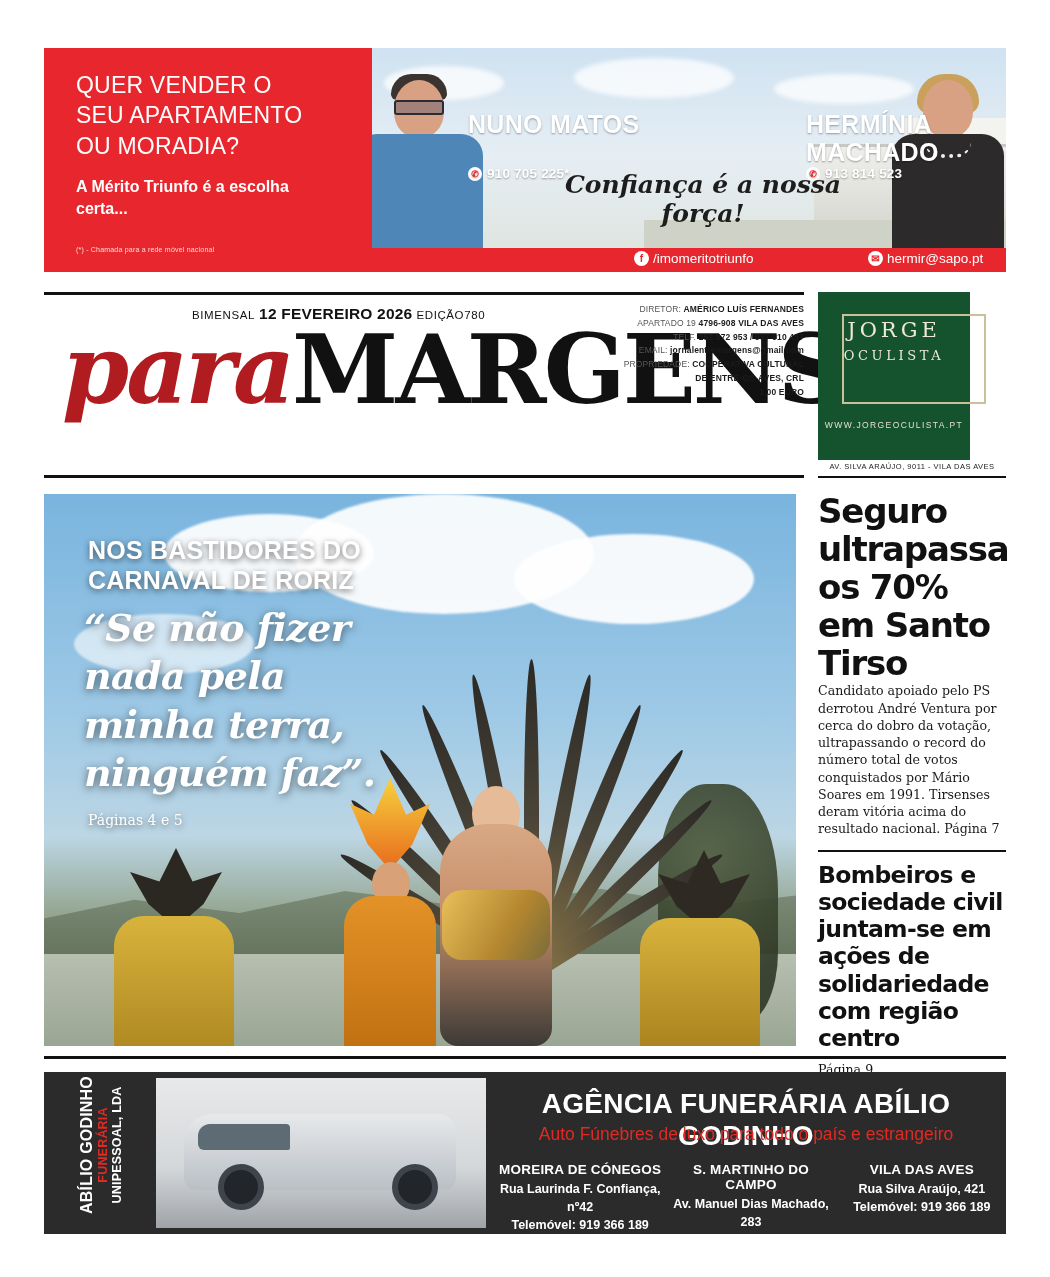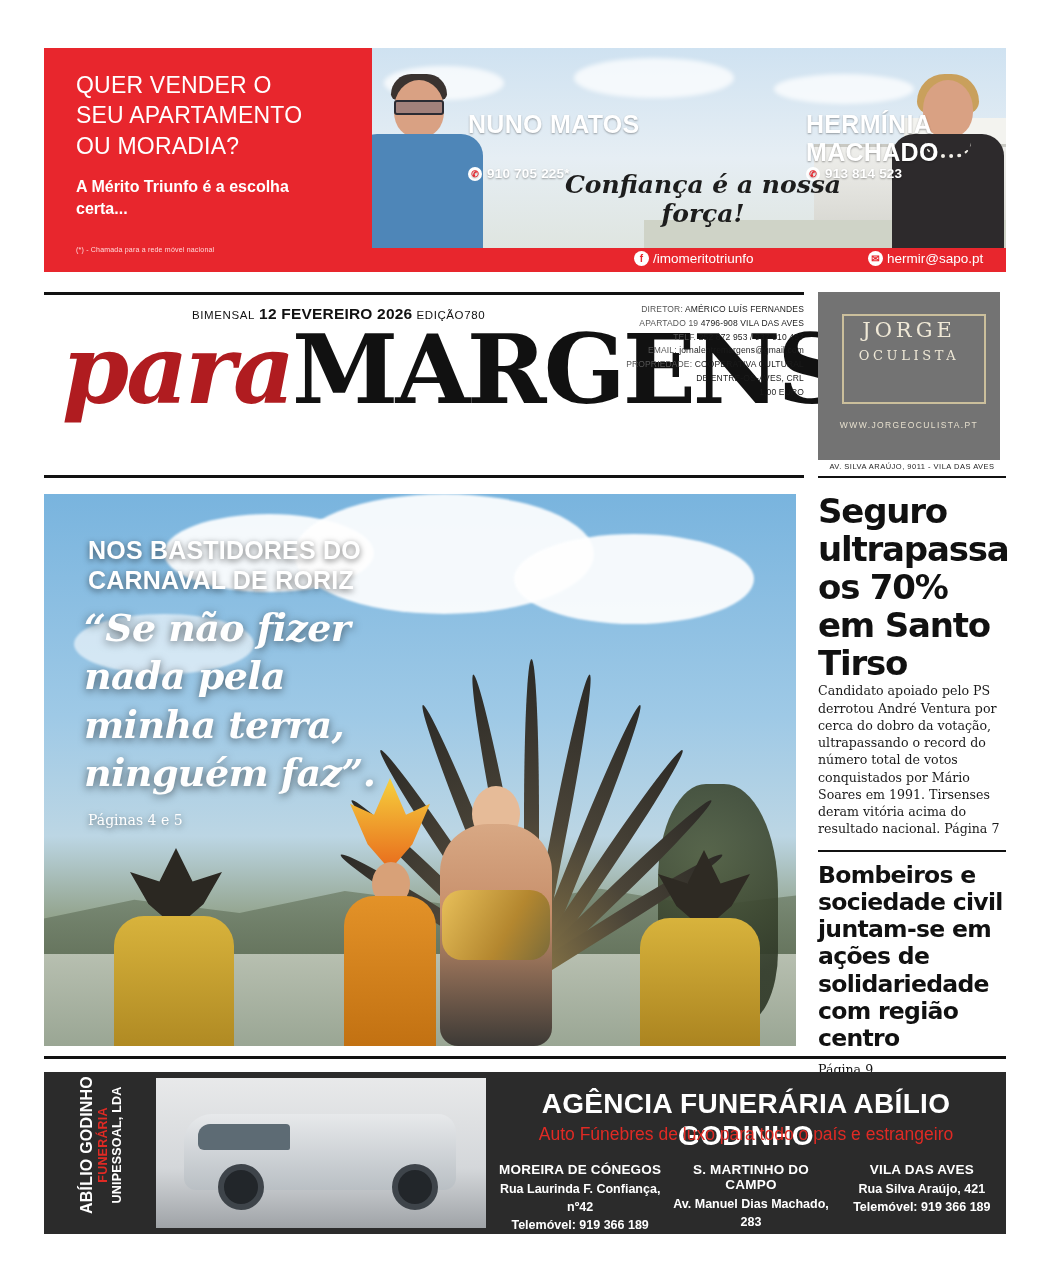--- a/index.html
+++ b/index.html
@@ -316,30 +316,30 @@
     right: 0;
     top: 8px;
     width: 200px;
     text-align: right;
     font-size: 8.5px;
     line-height: 1.62;
     letter-spacing: .15px;
     color: #1b1b1b;
   }
   .mast-right .lbl { color: #555; }
-  .mast-right b { font-weight: normal; }
+  .mast-right b { font-weight: bold; }
 
   
   .oculista {
     position: absolute;
     left: 818px;
     top: 292px;
-    width: 182px;
+    width: 152px;
     height: 168px;
-    background: #737373;
+    background: #14532d;
     color: #e9e2d2;
   }
   .oculista .frame {
     position: absolute;
     left: 24px; top: 22px;
     width: 140px; height: 86px;
     border: 2px solid #cbbf9c;
   }
   .oculista .j {
     position: absolute;

